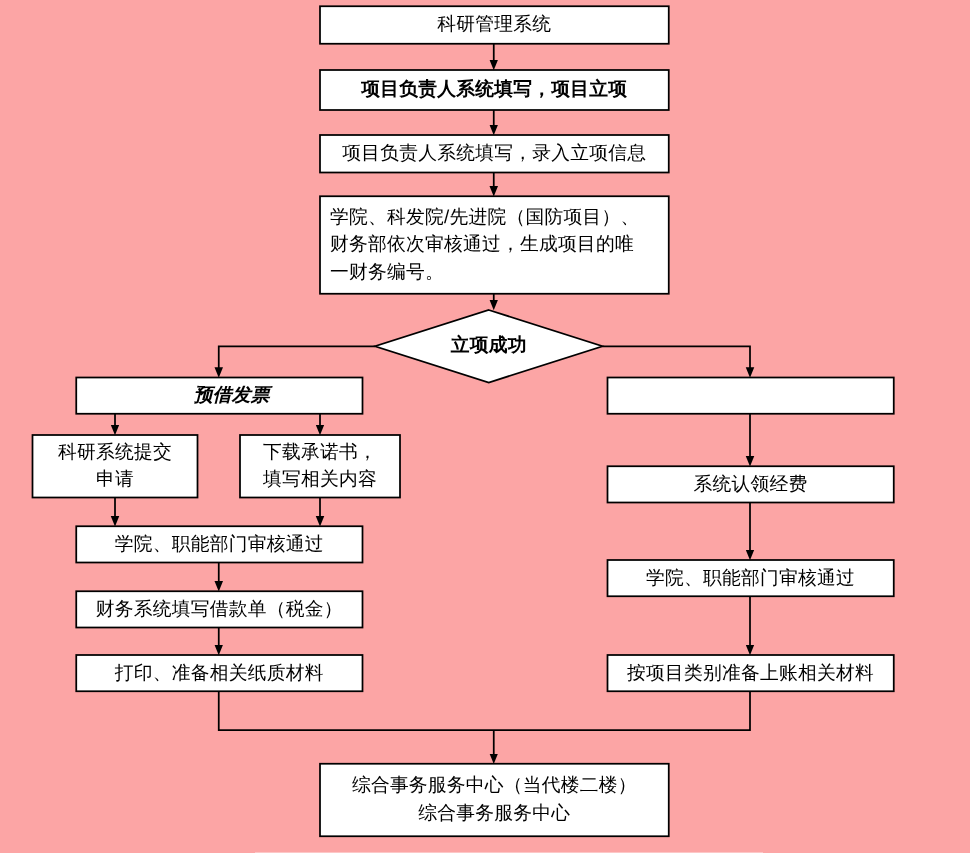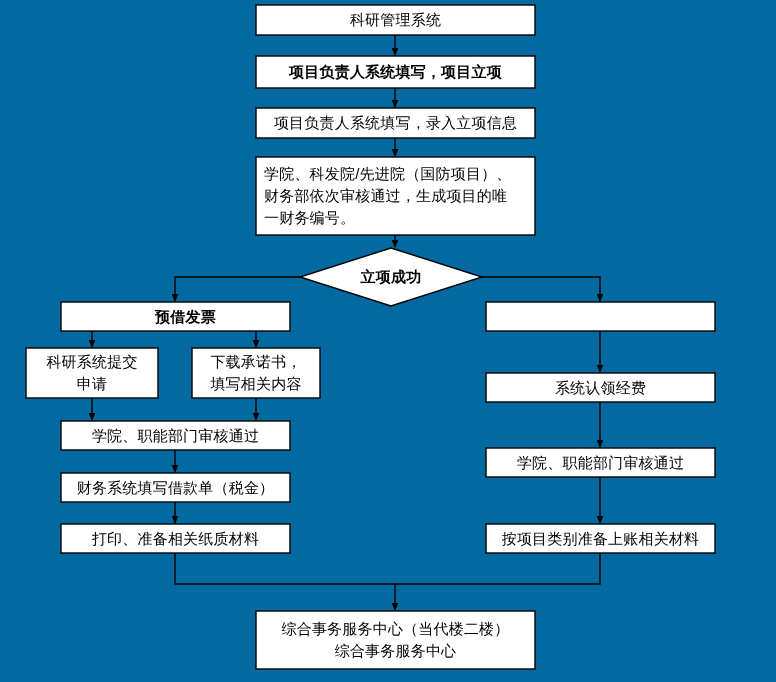--- a/index.html
+++ b/index.html
@@ -10,21 +10,21 @@
   body {
     width: 776px;
     height: 682px;
     font-family: "Liberation Sans", "DejaVu Sans", sans-serif;
     overflow: hidden;
   }
   #flowchart-root {
     position: relative;
     width: 776px;
     height: 682px;
-    background: #0369a1;
+    background: #fca5a5;
   }
   svg.flow-canvas {
     position: absolute;
     left: 0;
     top: 0;
     width: 776px;
     height: 682px;
   }
   .node-rect {
     fill: #ffffff;
@@ -133,21 +133,21 @@
   <div class="node-text" style="left:256px; top:108px; width:279px; height:30px;">项目负责人系统填写，录入立项信息</div>
 
   <div class="node-text left-align" style="left:264px; top:157px; width:268px; height:78px;">
     <span class="line">学院、科发院/先进院（国防项目）、</span>
     <span class="line">财务部依次审核通过，生成项目的唯</span>
     <span class="line">一财务编号。</span>
   </div>
 
   <div class="node-text bold" style="left:300px; top:248px; width:182px; height:58px;">立项成功</div>
 
-  <div class="node-text bold" style="left:61px; top:302px; width:249px; height:29px;">预借发票</div>
+  <div class="node-text bold" style="left:61px; top:302px; width:249px; height:29px;font-style:italic;">预借发票</div>
 
   <div class="node-text" style="left:26px; top:348px; width:132px; height:50px;">
     <span class="line">科研系统提交</span>
     <span class="line">申请</span>
   </div>
 
   <div class="node-text" style="left:192px; top:348px; width:128px; height:50px;">
     <span class="line">下载承诺书，</span>
     <span class="line">填写相关内容</span>
   </div>

